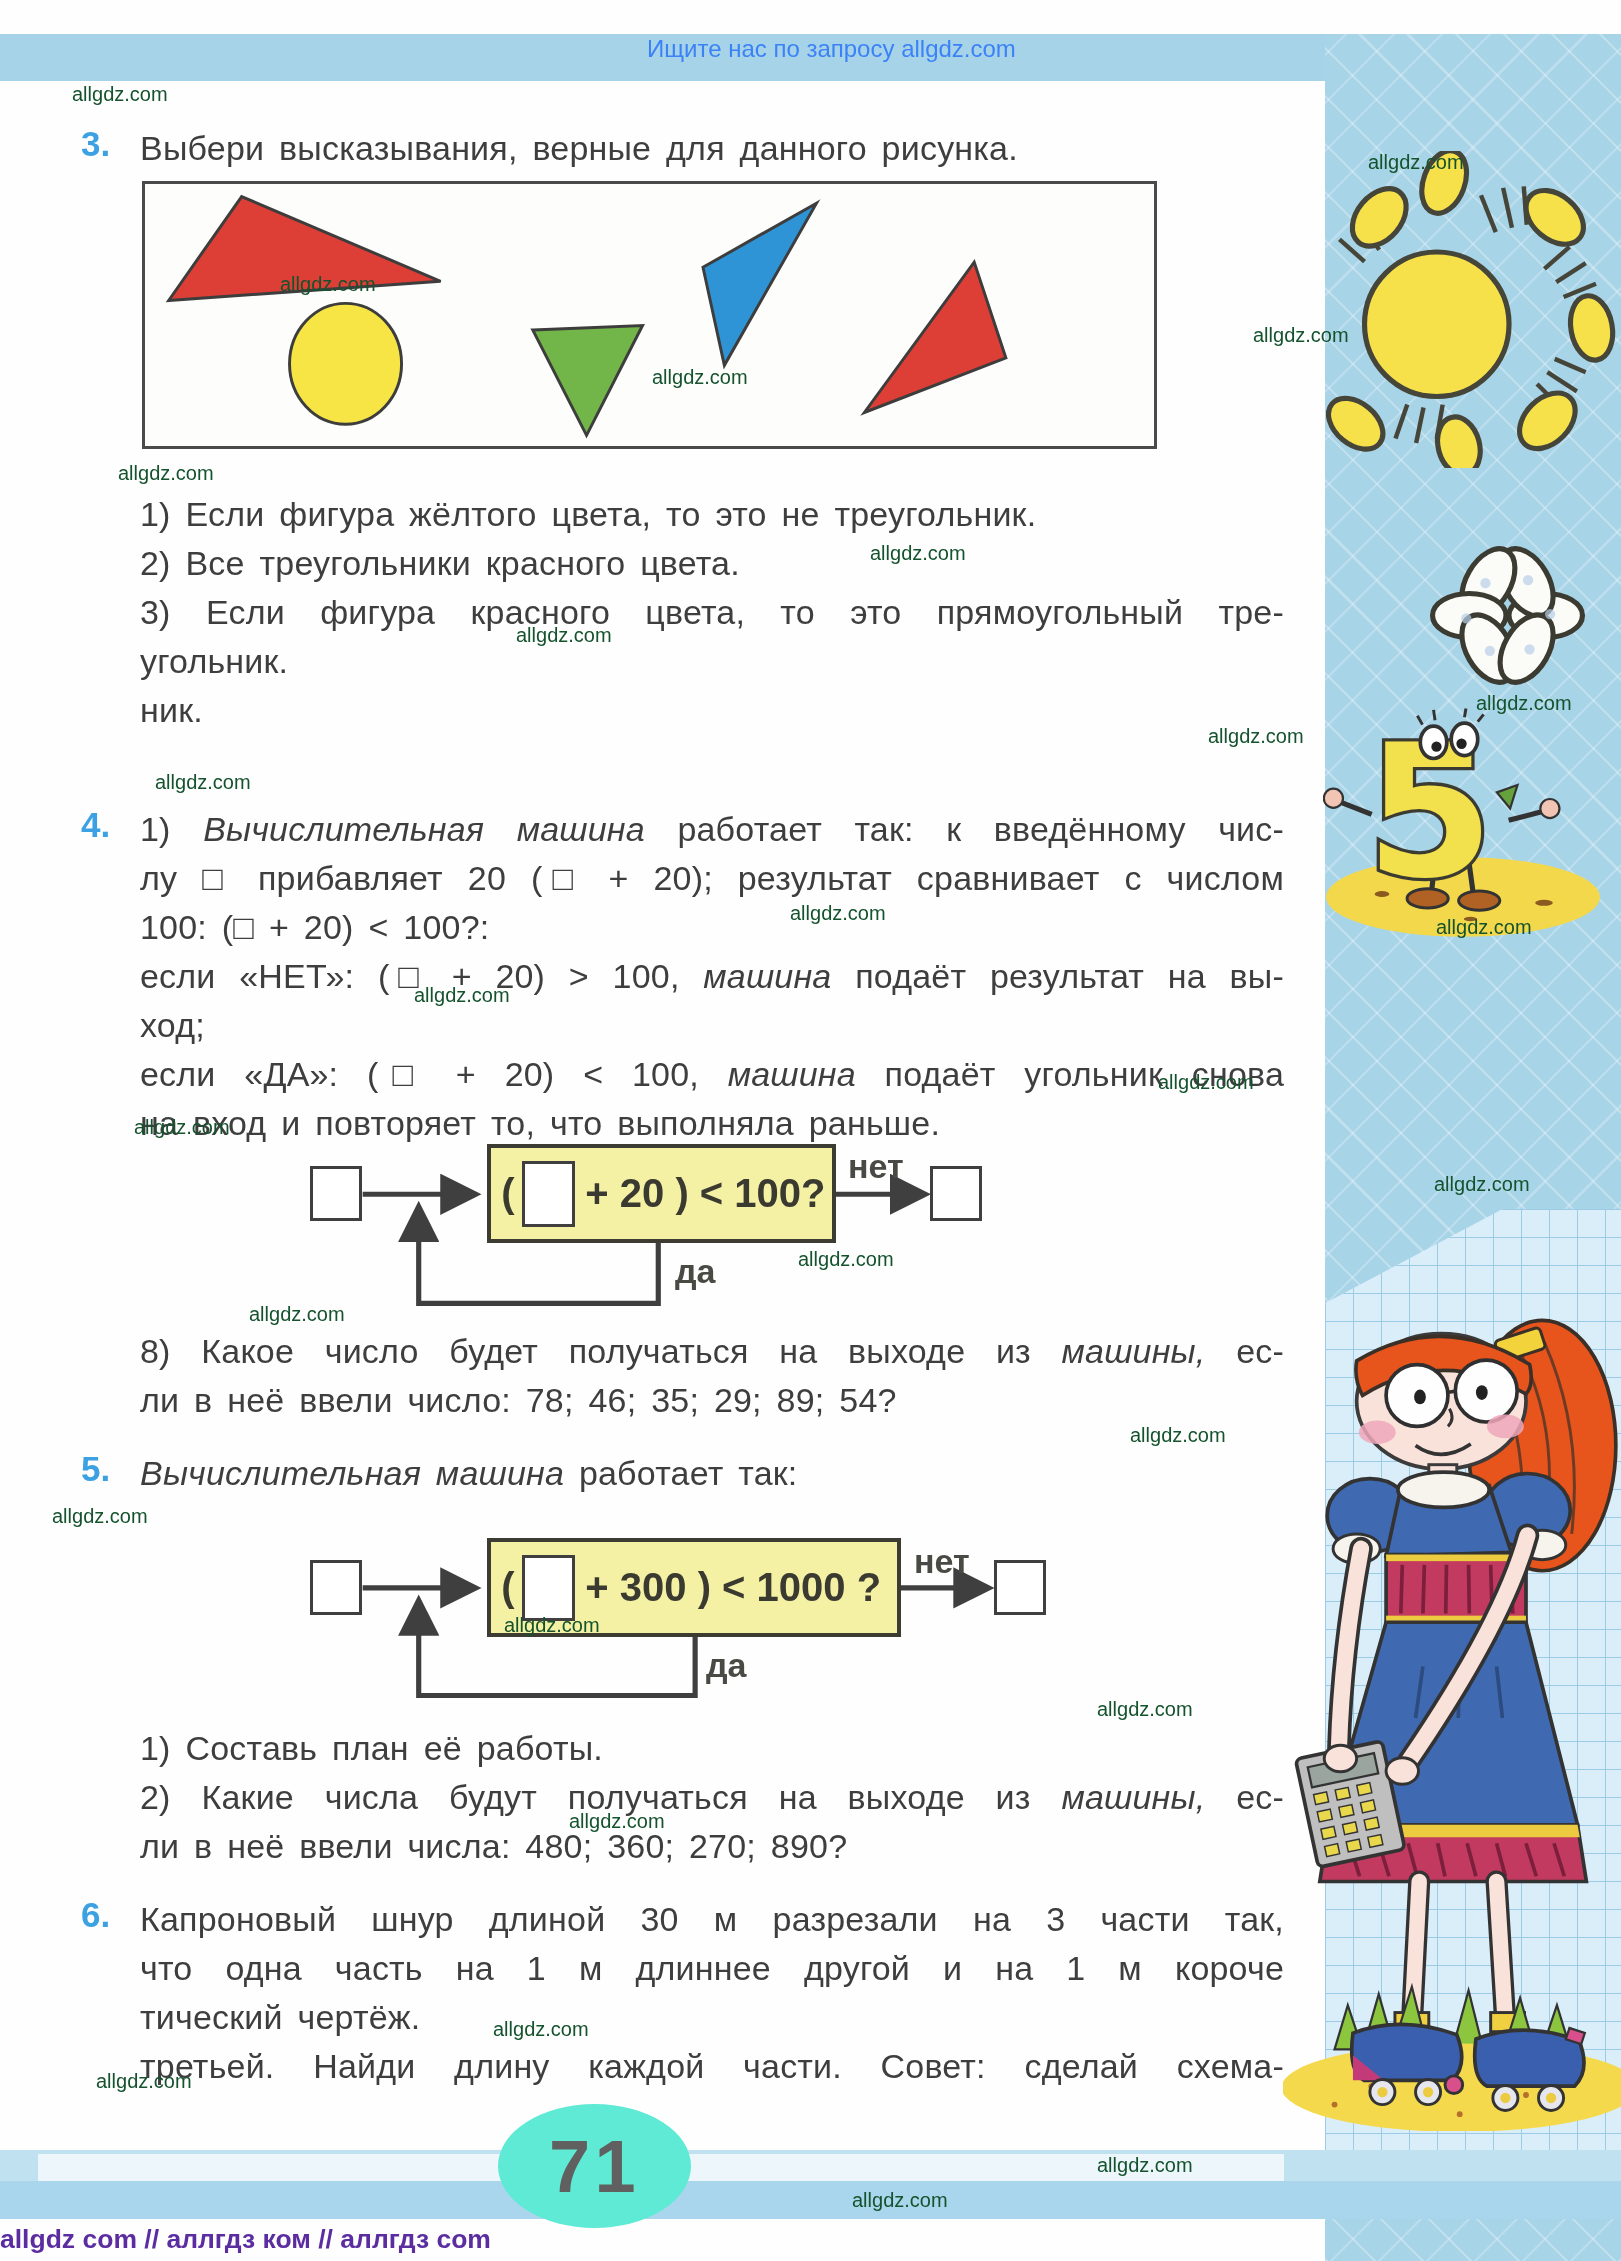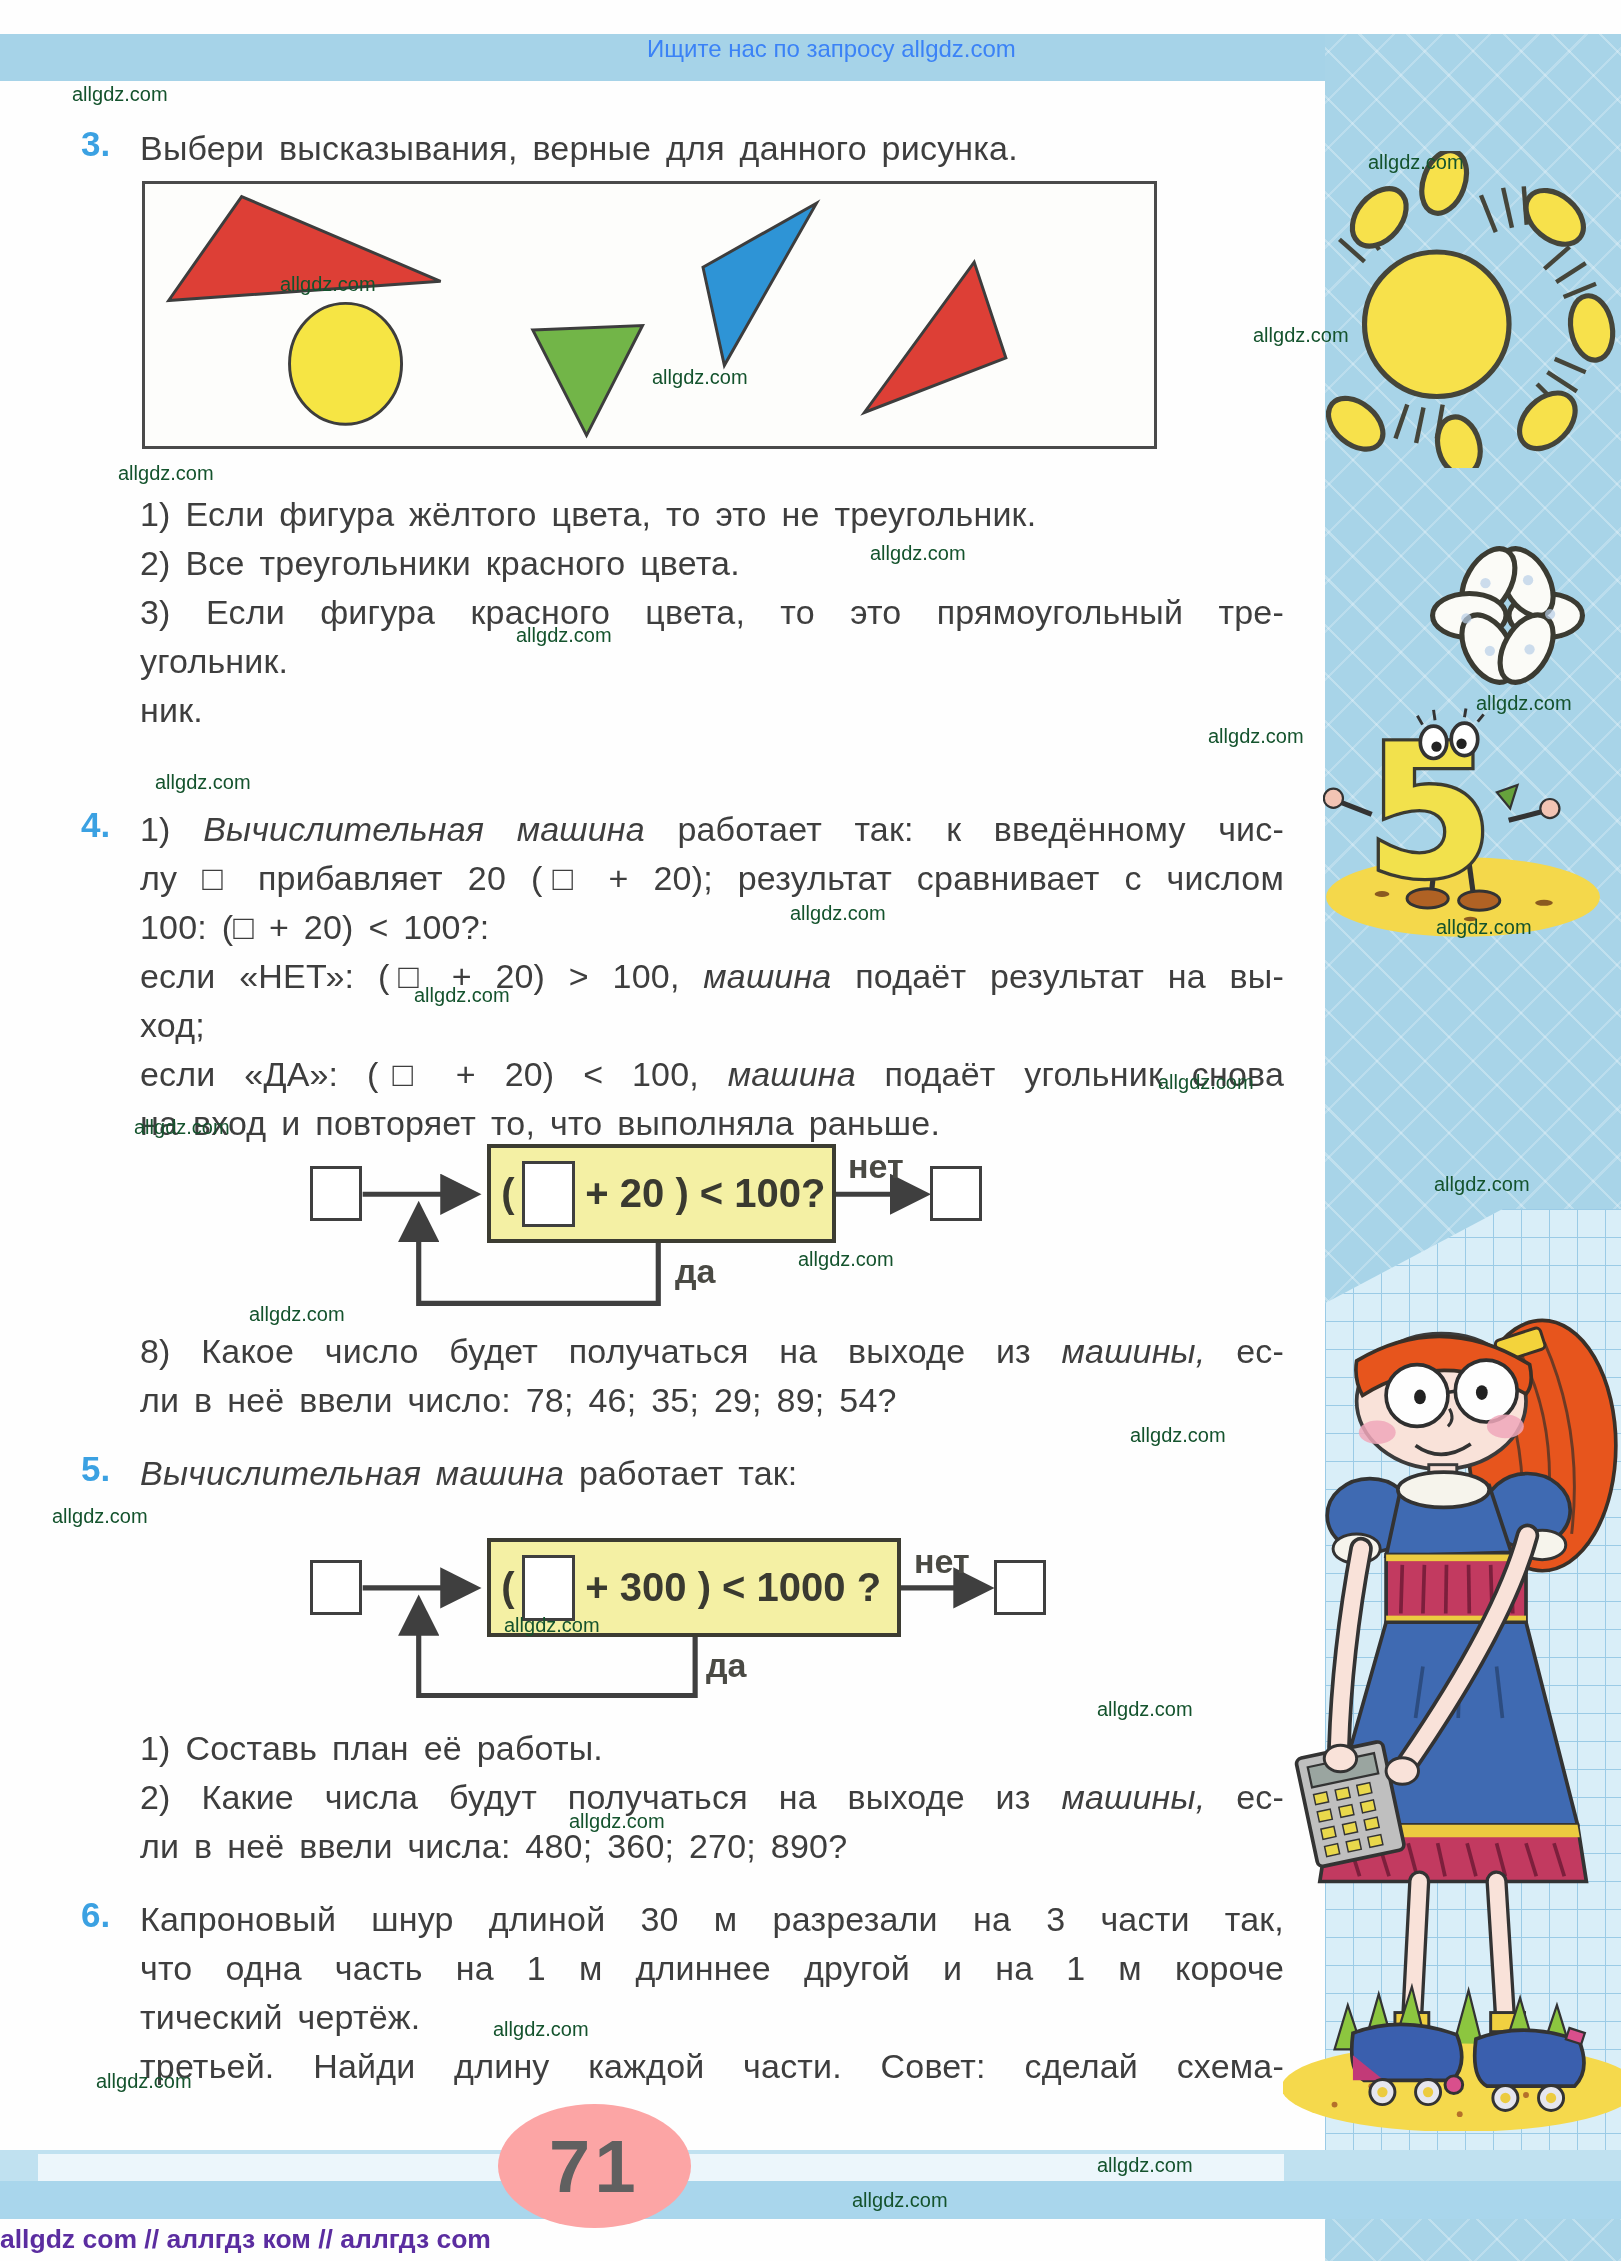--- a/index.html
+++ b/index.html
@@ -14,21 +14,21 @@
       repeating-linear-gradient(45deg, rgba(255,255,255,.28) 0 2.2px, rgba(255,255,255,0) 2.2px 34px),
       repeating-linear-gradient(-45deg, rgba(255,255,255,.22) 0 2.2px, rgba(255,255,255,0) 2.2px 34px);}
   .sidebar-grid{position:absolute;left:1325px;top:1209px;width:296px;height:942px;background:#d9eef8;
     background-image:linear-gradient(#9bcbe6 1.5px, transparent 1.5px),linear-gradient(90deg,#9bcbe6 1.5px, transparent 1.5px);
     background-size:28px 28px;clip-path:polygon(0 10%,60% 0,100% 0,100% 100%,0 100%);}
 
   
   .bottom-band{position:absolute;left:0;top:2150px;width:1621px;height:69px;background:#c0e1f0;}
   .bottom-stripe{position:absolute;left:38px;top:2154px;width:1246px;height:29.5px;background:#ecf6fb;}
   .bottom-deep{position:absolute;left:0;top:2181px;width:1621px;height:38px;background:#a9d6ec;}
-  .page-oval{position:absolute;left:498px;top:2104px;width:193px;height:124px;background:#fca5a5;
+  .page-oval{position:absolute;left:498px;top:2104px;width:193px;height:124px;background:#5eead4;
     border-radius:50%;display:flex;align-items:center;justify-content:center;z-index:6;}
   .page-oval span{font-size:74px;font-weight:bold;color:#606060;letter-spacing:4.4px;}
   .footer{position:absolute;left:0;top:2224px;width:1621px;z-index:7;
     font-size:26.5px;font-weight:bold;color:#5b2da0;}
 
   .promo{position:absolute;left:647px;top:7px;font-size:24px;color:#3b82f6;z-index:9;margin-top:28px;}
 
   .wm{position:absolute;font-size:20px;color:#14532d;z-index:50;white-space:nowrap;}
 
   

